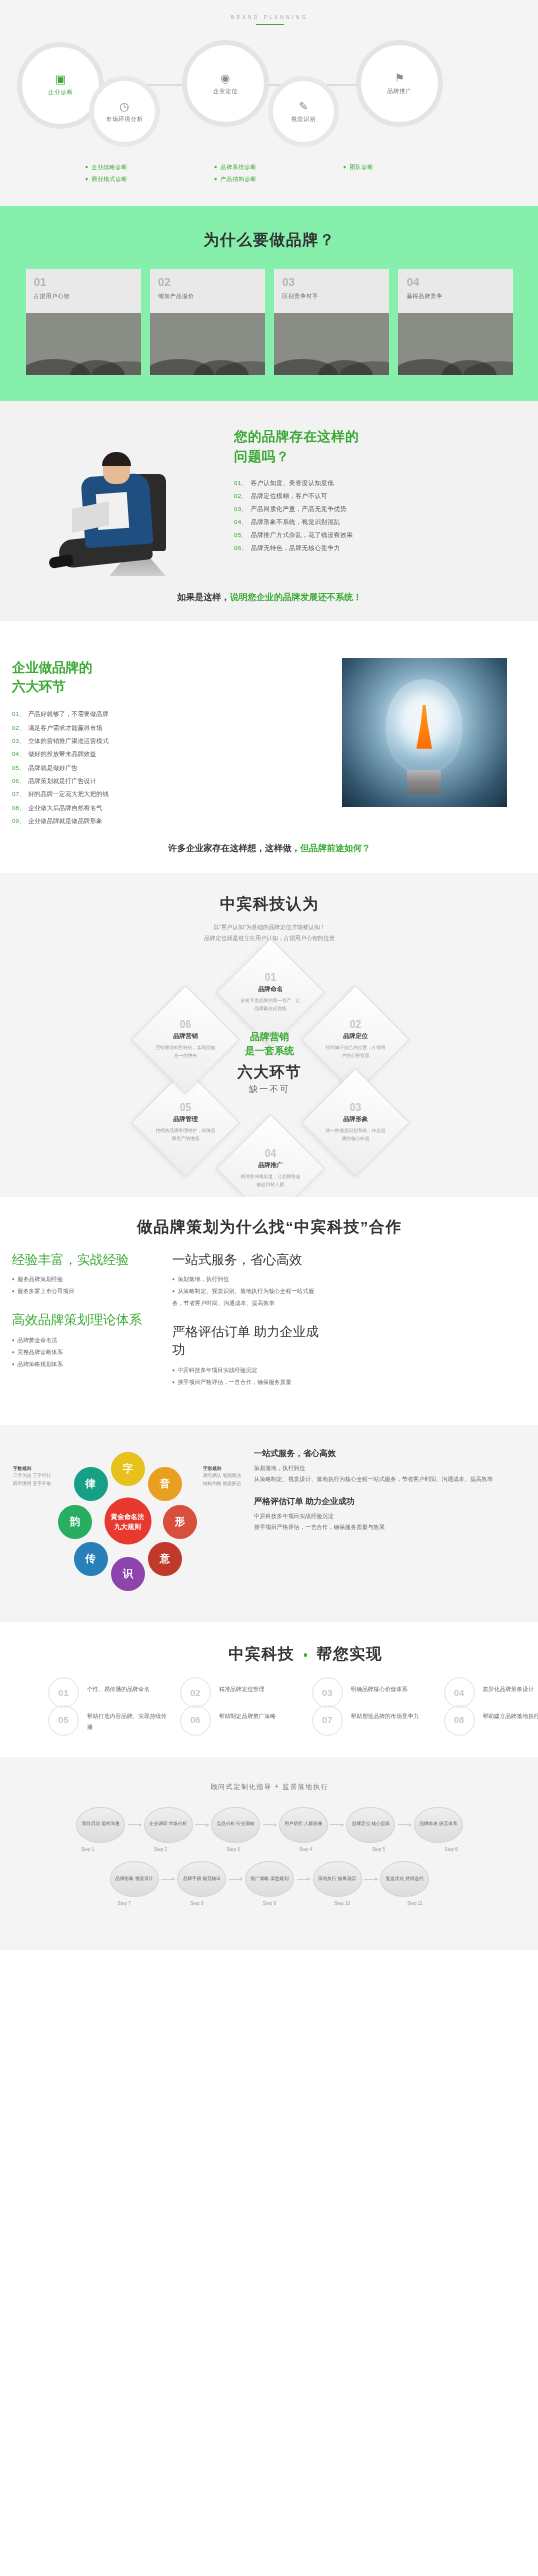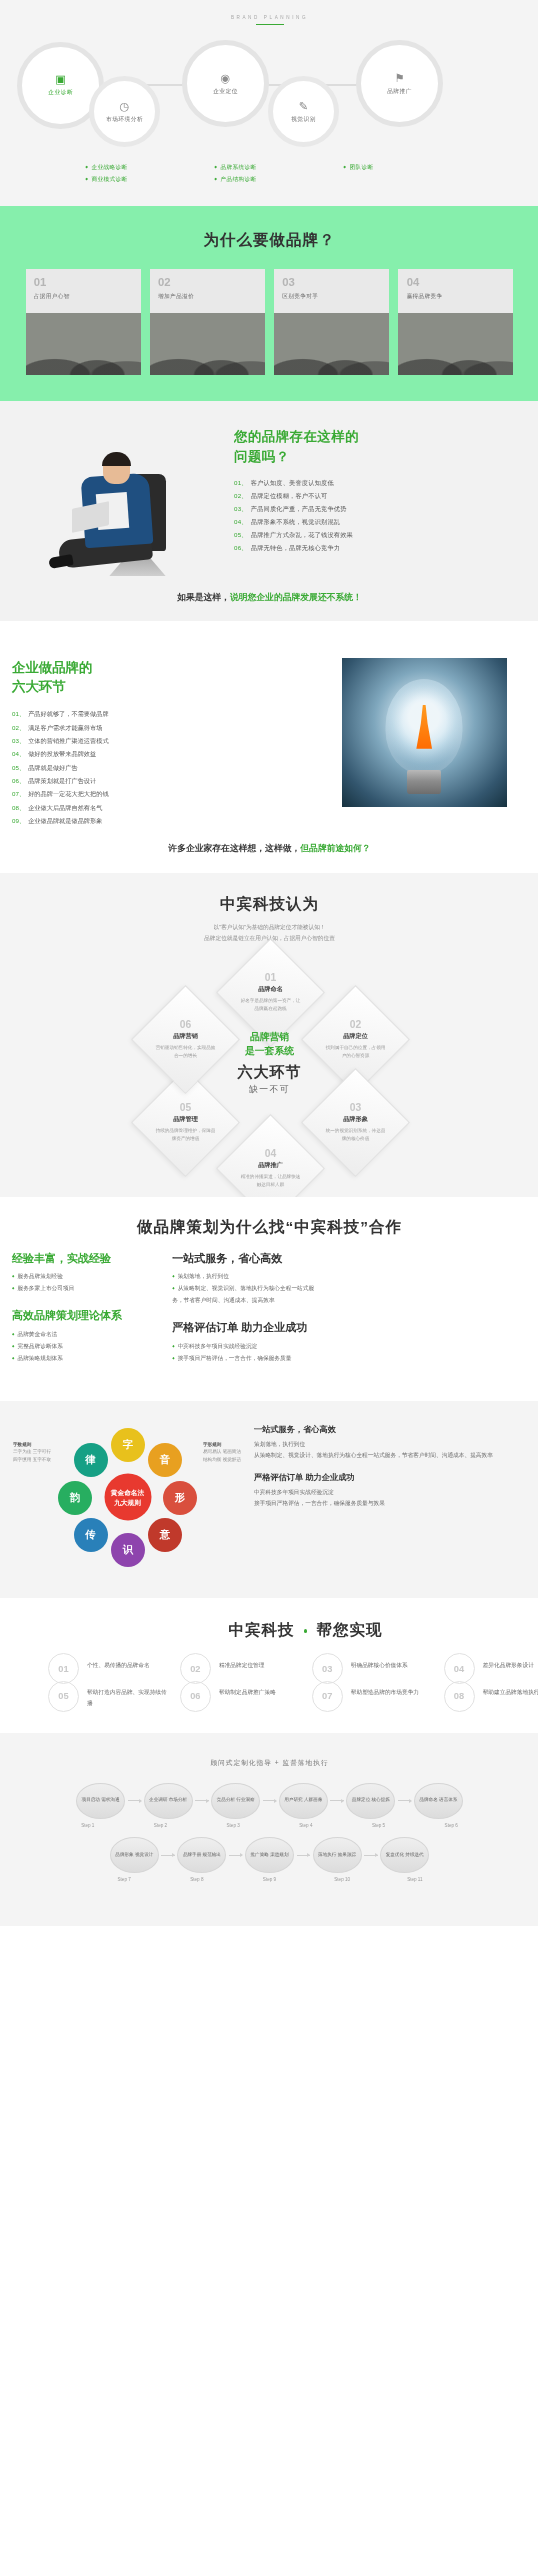--- a/index.html
+++ b/index.html
@@ -210,21 +210,21 @@
   .dm-center .l1 { font-size: 9.8px; font-weight: bold; color: #3aaa35; line-height: 1.5; }
   .dm-center .l2 { font-size: 15px; font-weight: bold; color: #333; margin-top: 4.1px; letter-spacing: 1px; text-align: center; }
   .dm-center .l3 { font-size: 8.8px; color: #666; margin-top: 2.1px; letter-spacing: 1.5px; }
 
   
   .coop { background: #fff; padding: 20.6px 0 23px; }
   .coop-inner { width: 515px; margin: 12.4px auto 0; display: flex; }
   .coop-left { width: 155px; }
   .coop-block { margin-bottom: 13.4px; }
   .coop-block h4 {
-    font-size: 11px; color: #3aaa35; font-weight: bold; margin-bottom: 5.2px;
+    font-size: 13px; color: #3aaa35; font-weight: normal; margin-bottom: 5.2px;
   }
   .coop-block .li { font-size: 5.7px; color: #666; line-height: 2.1; }
   .coop-block .li::before { content:"◆"; font-size:3.1px; color:#3aaa35; margin-right:3.1px; vertical-align:1px; }
   .coop-circle { width: 206px; height: 185px; position: relative; }
   .ring {
     position: absolute; left: 10.3px; top: 3.1px; width: 180px; height: 180px;
     border-radius: 50%; border: 1px dashed #d8c78a;
     background: radial-gradient(circle, #fffdf5 0 62%, #fdf8e6 100%);
   }
   .ring .rim {

